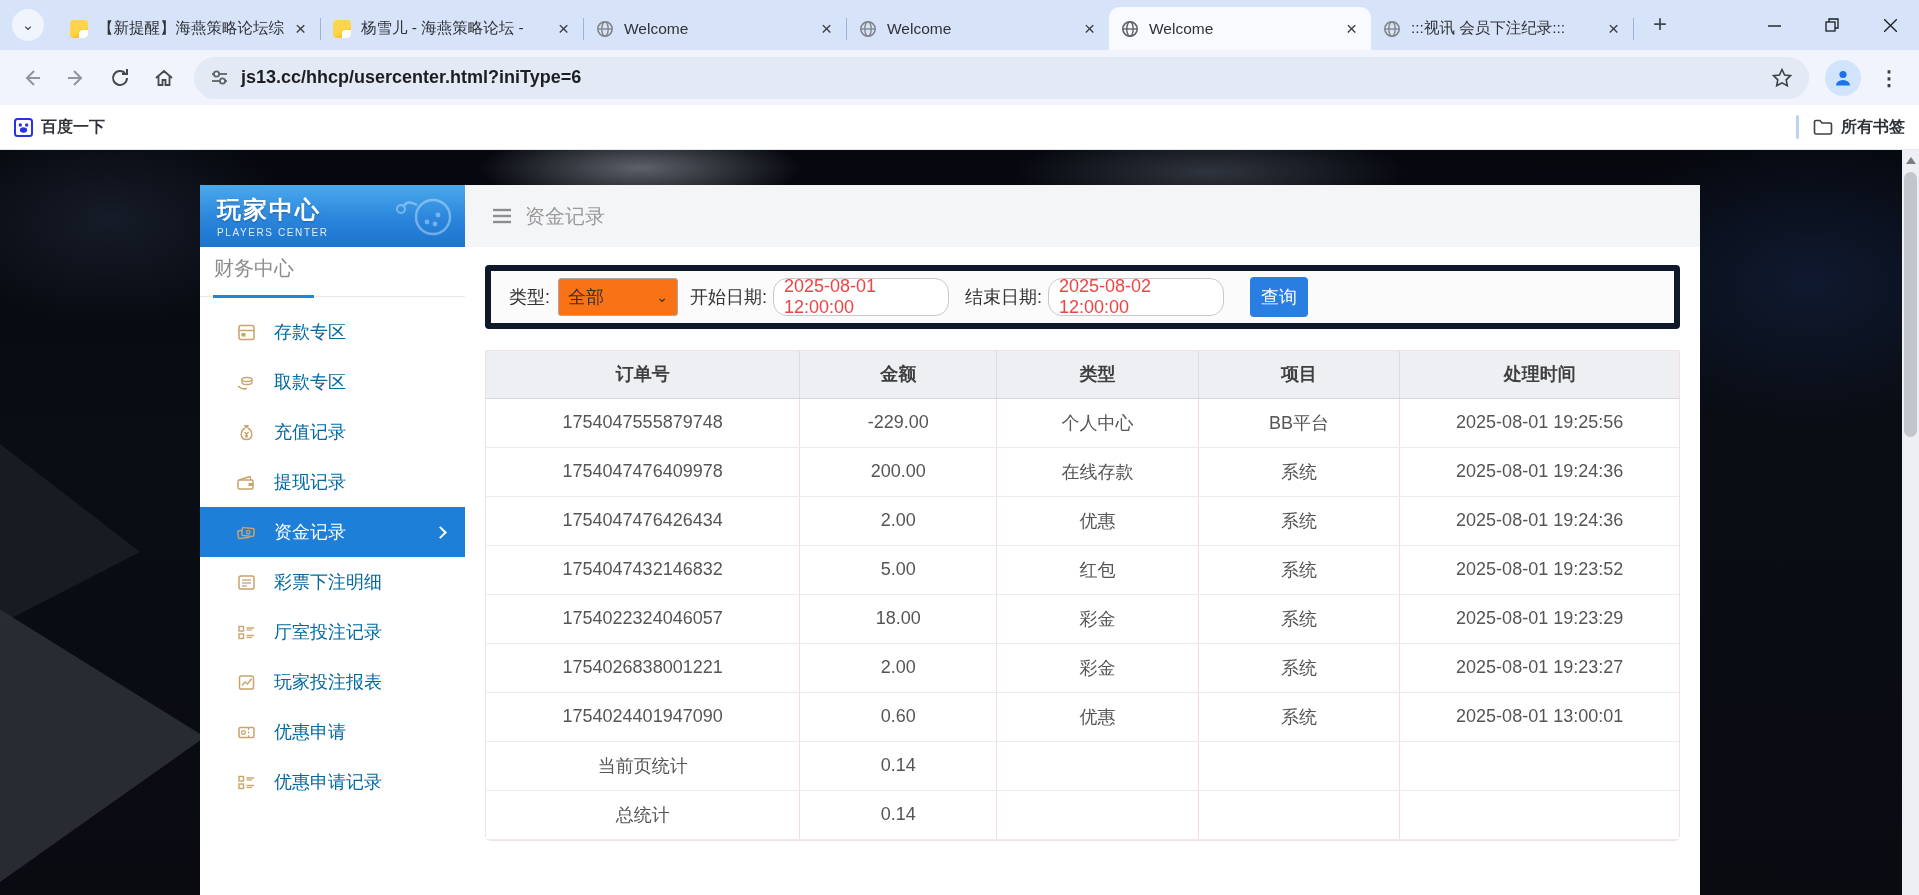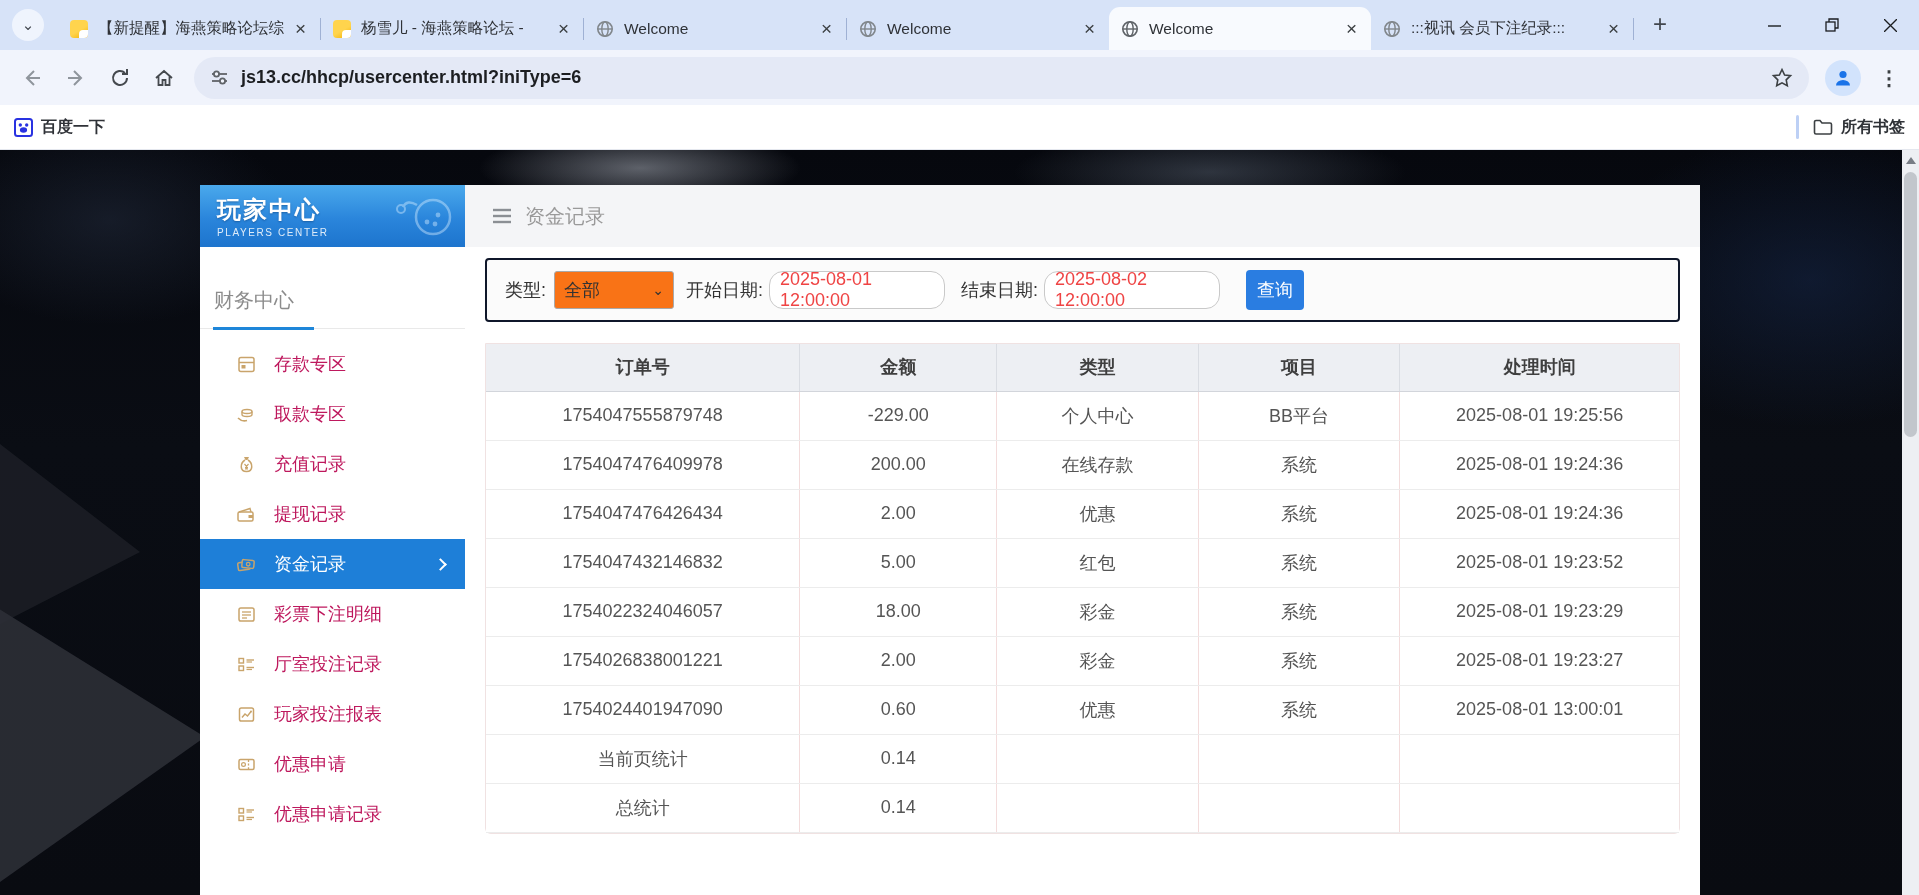--- a/index.html
+++ b/index.html
@@ -49,34 +49,34 @@
   .pg-scrollbar { position:absolute; right:0; top:0; width:17px; height:745px; background:#edeff3; }
   .scroll-up { position:absolute; top:7px; left:4px; width:0; height:0; border-left:5px solid transparent; border-right:5px solid transparent; border-bottom:7px solid #787d85; }
   .scroll-thumb { position:absolute; top:22px; left:2px; width:13px; height:265px; background:#c2c6cc; border-radius:7px; cursor:grab; }
 
   
   .sidebar { position:absolute; left:200px; top:35px; width:265px; height:710px; background:#fff; }
   .side-head { height:62px; background:linear-gradient(180deg,#4aa9ec,#2a85db 55%,#1d74cd); position:relative; padding:9px 0 0 17px; overflow:hidden; }
   .side-title { color:#fff; font-size:24px; font-weight:bold; letter-spacing:2px; text-shadow:0 1px 2px rgba(0,40,90,.4); }
   .side-sub { color:rgba(255,255,255,.85); font-size:10px; letter-spacing:1.6px; margin-top:1px; }
   .pad-deco { position:absolute; right:4px; top:8px; opacity:.45; }
-  .side-section { position:relative; margin-top:40px; padding:0 0 14px 14px; font-size:20px; color:#8c8c8c; border-bottom:1px solid #e9e9e9; }
+  .side-section { position:relative; margin-top:8px; padding:0 0 14px 14px; font-size:20px; color:#8c8c8c; border-bottom:1px solid #e9e9e9; }
   .side-section::after { content:""; position:absolute; left:13px; bottom:-2px; width:101px; height:3px; background:#1e86d9; }
   .side-menu { list-style:none; margin-top:10px; }
-  .side-item { height:50px; display:flex; align-items:center; padding-left:36px; font-size:18px; color:#be185d; cursor:pointer; }
+  .side-item { height:50px; display:flex; align-items:center; padding-left:36px; font-size:18px; color:#0369a1; cursor:pointer; }
   .side-item .ic { width:20px; height:20px; margin-right:18px; display:flex; align-items:center; justify-content:center; flex:none; }
   .side-item.active { background:#1e7fd8; color:#fff; }
   .chev { margin-left:auto; margin-right:20px; width:9px; height:9px; border-top:2px solid #fff; border-right:2px solid #fff; transform:rotate(45deg); }
 
   
   .panel { position:absolute; left:465px; top:35px; width:1235px; height:710px; background:#fff; }
   .panel-head { height:62px; background:#f4f5f7; display:flex; align-items:center; padding-left:28px; }
   .panel-title { color:#9a9a9a; font-size:20px; margin-left:12px; }
 
-  .filter { margin:11px 20px 0; height:64px; border:2px solid #0f172a; background:#fbfbfb; border-radius:4px; display:flex; align-items:center; padding:0 18px; font-size:18px; color:#333; }
+  .filter { margin:18px 20px 0; height:64px; border:6px solid #0f172a; background:#fbfbfb; border-radius:4px; display:flex; align-items:center; padding:0 18px; font-size:18px; color:#333; }
   .sel { width:120px; height:38px; margin:0 12px 0 8px; border:1px solid #a9a9a9; border-radius:3px; background:#f97316; display:flex; align-items:center; justify-content:space-between; padding:0 9px; cursor:pointer; }
   .sel-chev { font-size:14px; color:#333; }
   .dt-input { width:176px; height:38px; border:1px solid #c9c9c9; border-radius:14px; background:#fff; display:flex; align-items:center; padding:0 10px; margin:0 16px 0 6px; color:#ef4444; cursor:text; }
   .btn-query { width:58px; height:40px; background:#2a7de1; color:#fff; border:none; border-radius:4px; font-size:18px; margin-left:10px; cursor:pointer; font-family:inherit; }
 
   .table-wrap { margin:21px 20px 0; }
   table { width:100%; border-collapse:collapse; table-layout:fixed; font-size:18px; }
   thead th { background:#edeff3; height:47px; font-weight:bold; color:#3f3f3f; border-right:1px solid #dadde3; border-bottom:1px solid #d2d5db; }
   thead th:last-child { border-right:none; }
   tbody td { height:49px; text-align:center; color:#555; background:#fff; border-right:1px solid #f3dcdc; border-bottom:1px solid #ececec; overflow:hidden; white-space:nowrap; }

